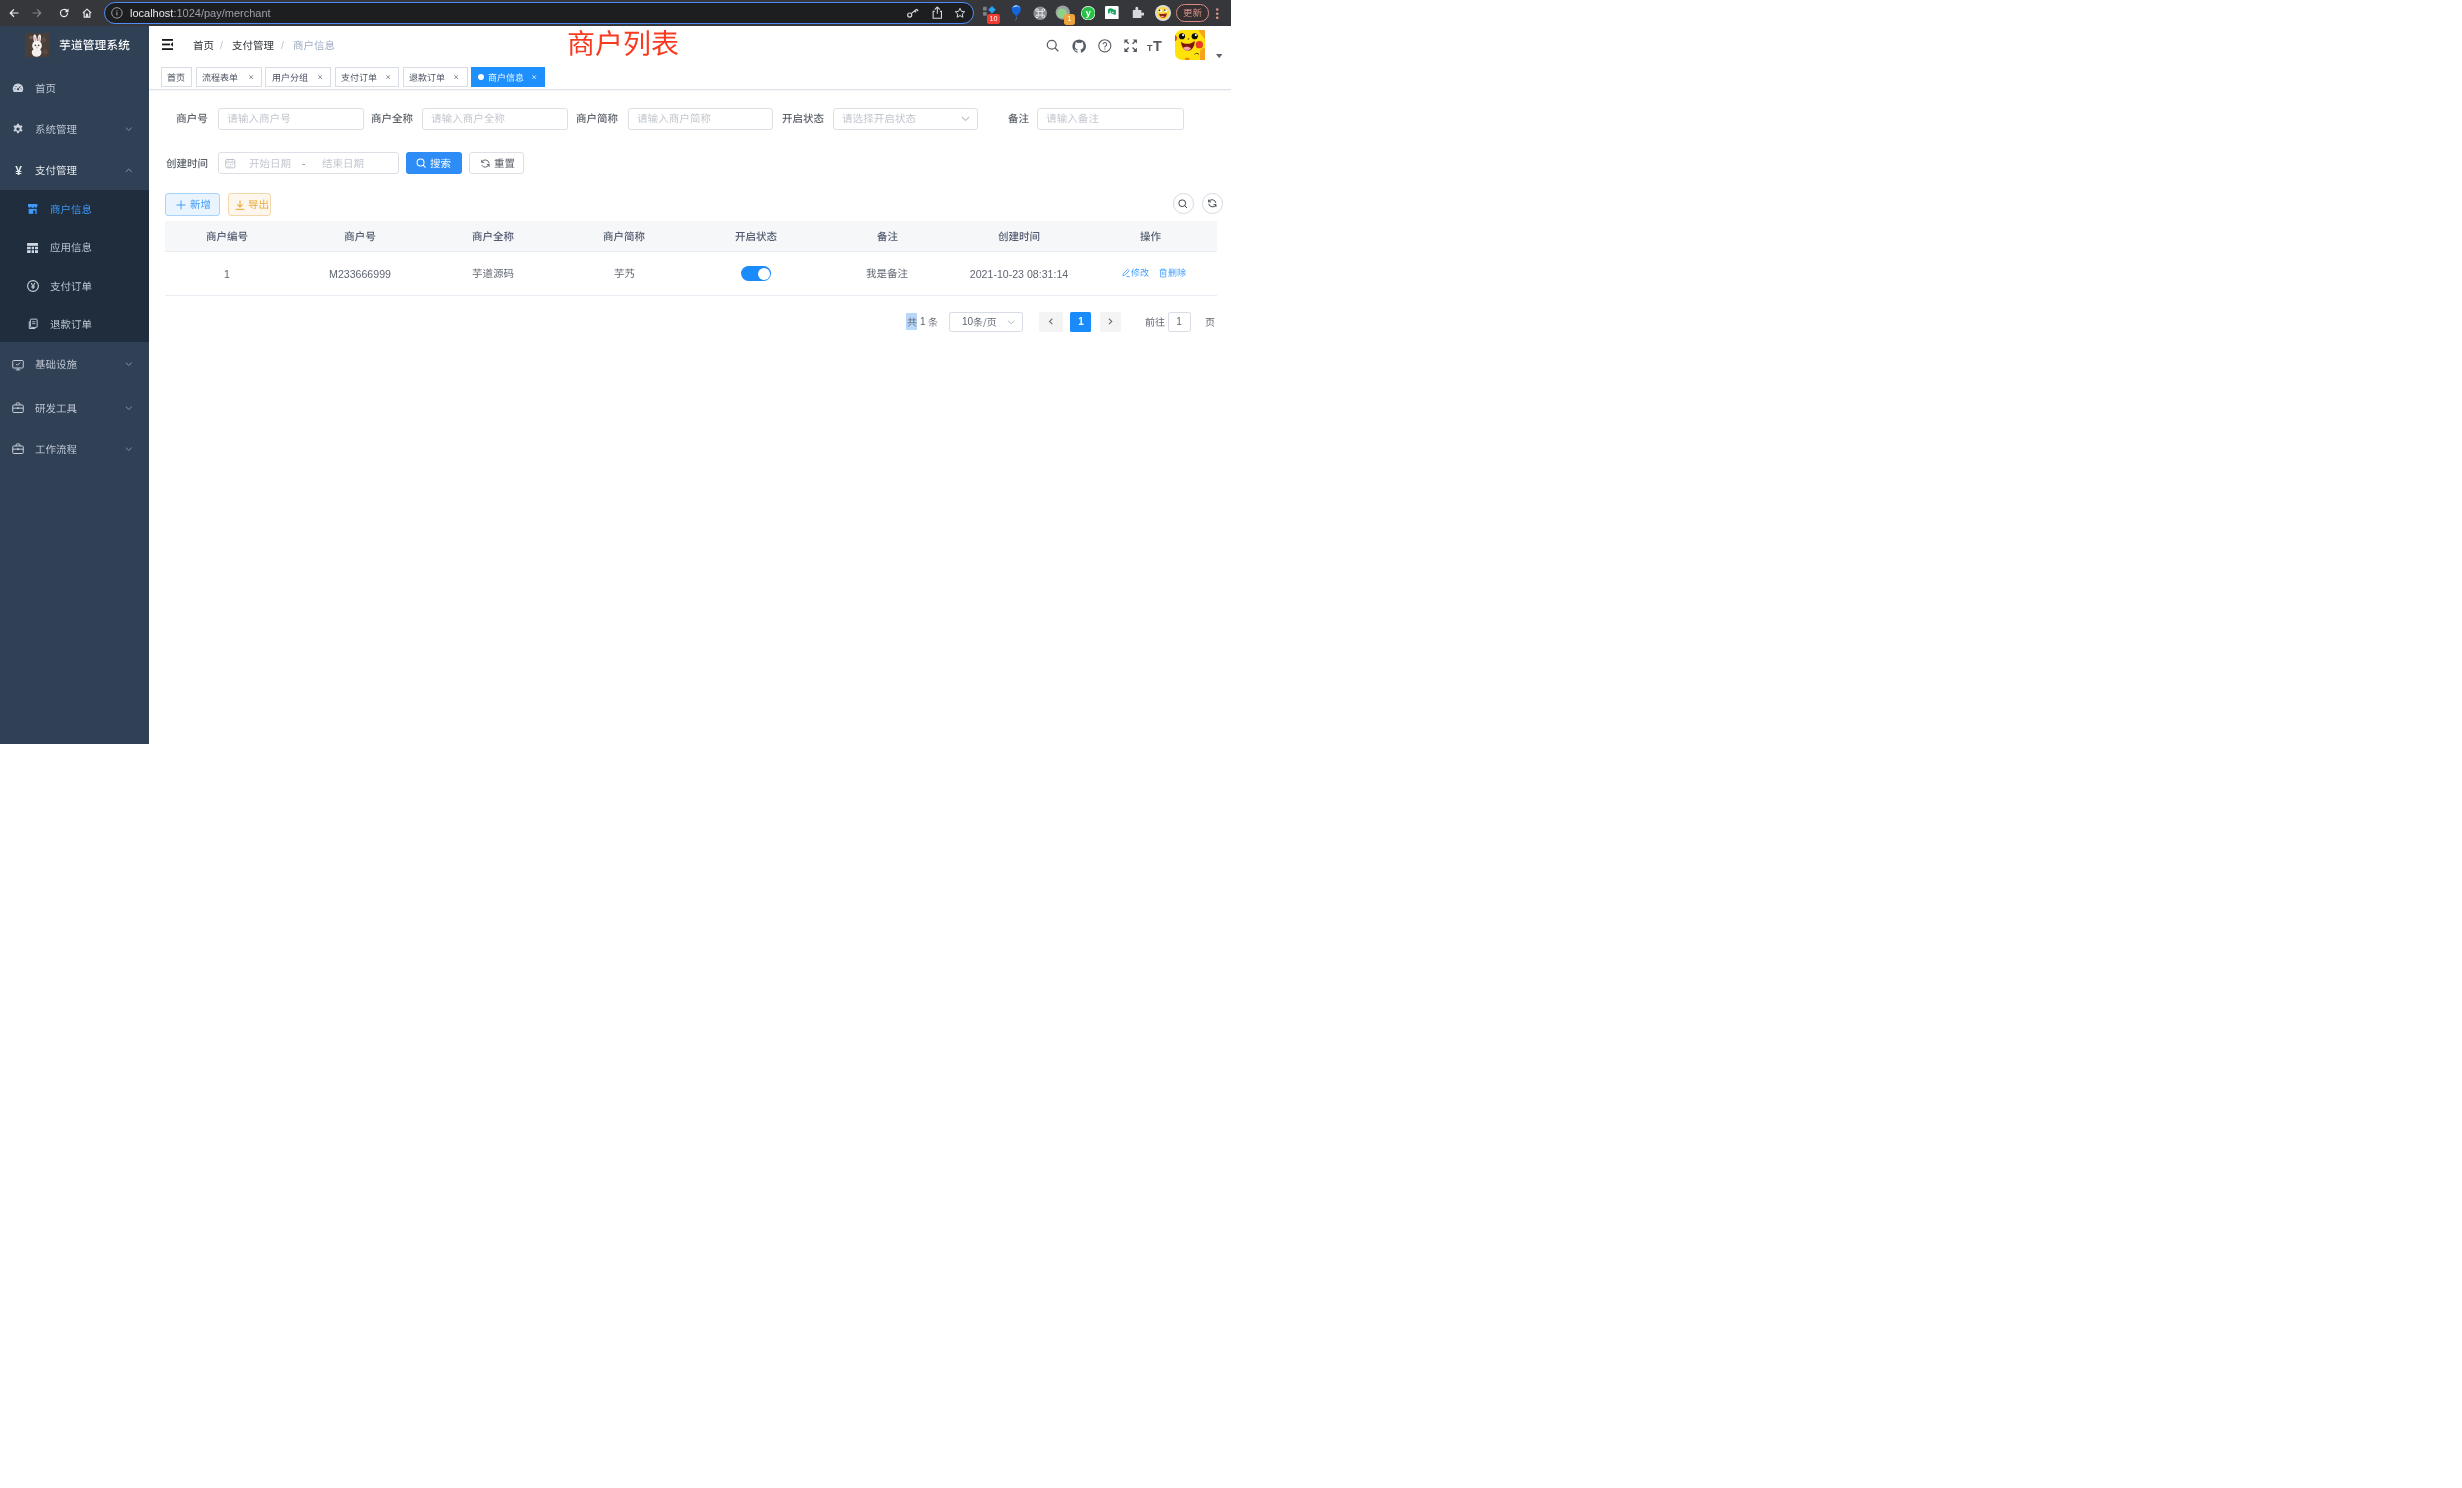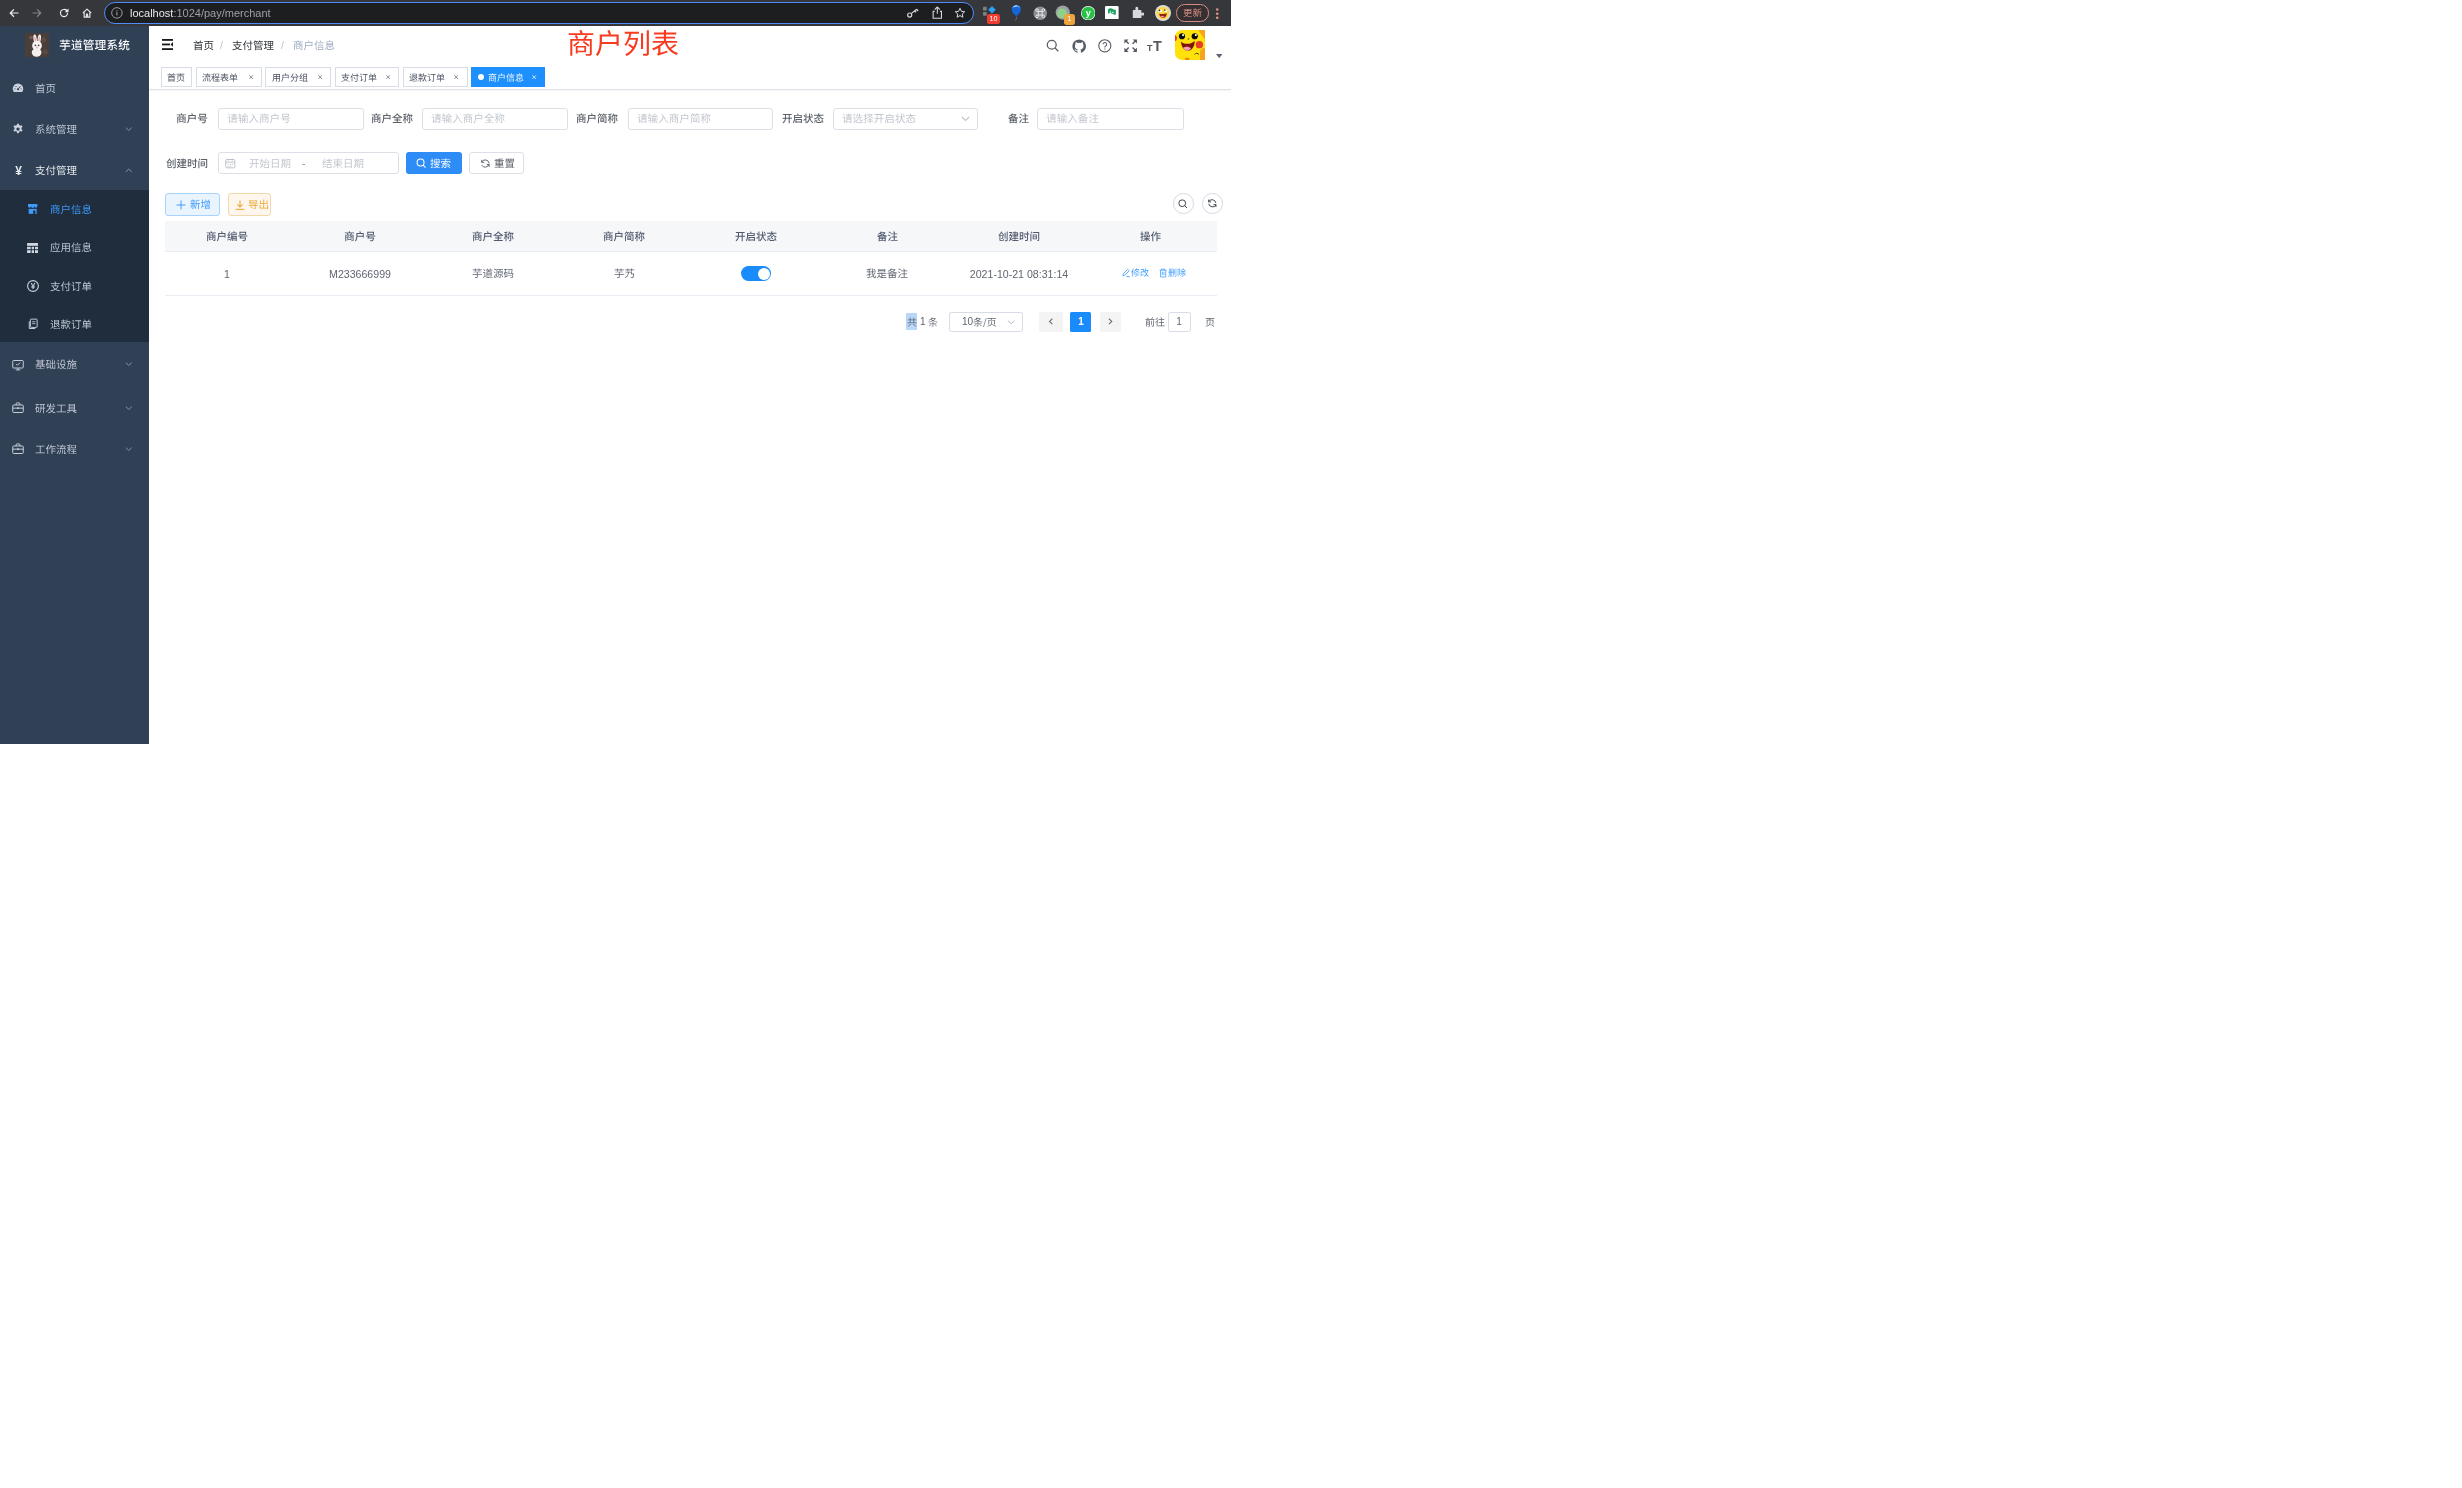--- a/index.html
+++ b/index.html
@@ -765,21 +765,21 @@
 <div style="position:absolute;left:866px;top:268px">
     <svg width="42" height="10.6" viewBox="0 -880 4000 1000" fill="#5f6570" style="display:block">
       <g transform="scale(1,-1)">
         <use href="#gr6211" x="0"></use>
         <use href="#gr662f" x="1000"></use>
         <use href="#gr5907" x="2000"></use>
         <use href="#gr6ce8" x="3000"></use>
       </g>
     </svg>
   </div>
-<div style="position:absolute;font-family:&quot;Liberation Sans&quot;,sans-serif;font-size:10.6px;color:#5f6570;font-weight:normal;line-height:12px;top:268px;white-space:pre;left:1019px;transform:translateX(-50%)">2021-10-21 08:31:14</div>
+<div style="position:absolute;font-family:&quot;Liberation Sans&quot;,sans-serif;font-size:10.6px;color:#5f6570;font-weight:normal;line-height:12px;top:268px;white-space:pre;left:1019px;transform:translateX(-50%)">2021-10-23 08:31:14</div>
 <svg style="position:absolute;left:1122px;top:268px;" width="8.3" height="10" viewBox="0 0 11.0 13.0">
     <path d="M7.6 1.6l1.9 1.9-6 6-2.4.5.5-2.4z" fill="none" stroke="#3d9bfc" stroke-width="1.1"></path>
     <path d="M5.9 11.3h4.6" stroke="#3d9bfc" stroke-width="1.1"></path>
   </svg>
 <div style="position:absolute;left:1131px;top:268px">
     <svg width="18" height="9" viewBox="0 -880 2000 1000" fill="#3d9bfc" style="display:block">
       <g transform="scale(1,-1)">
         <use href="#gr4fee" x="0"></use>
         <use href="#gr6539" x="1000"></use>
       </g>

